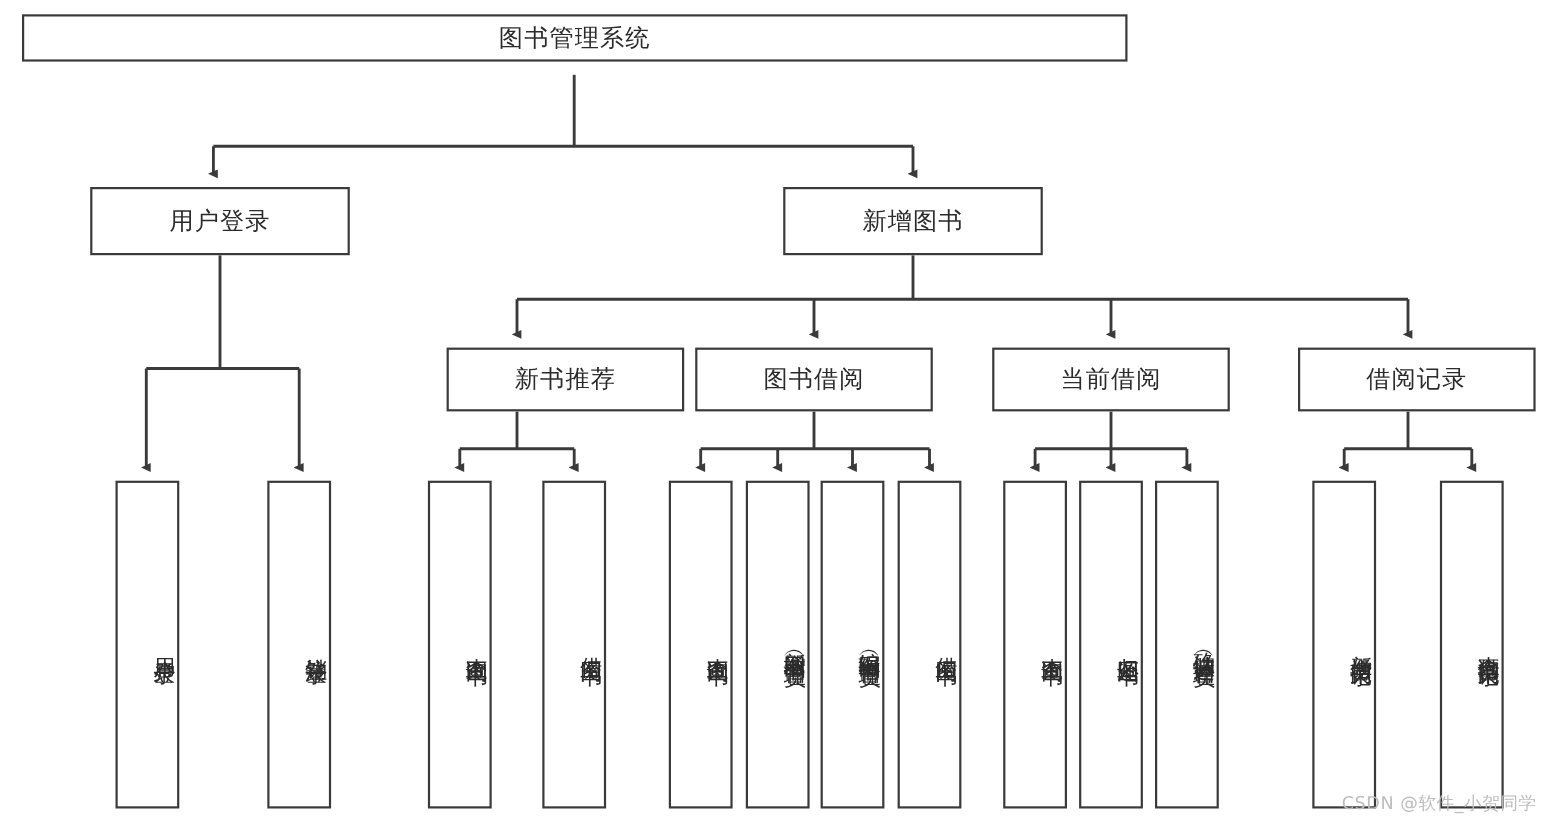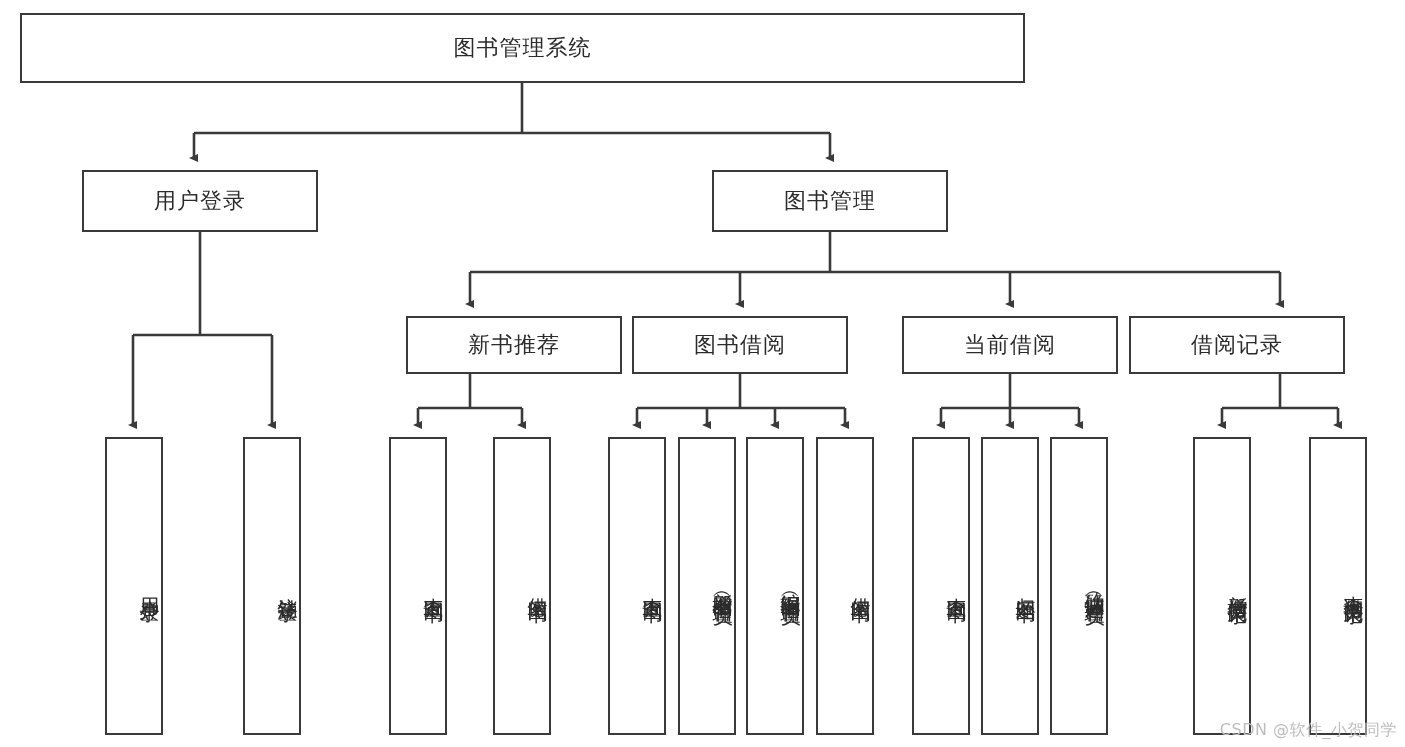--- a/index.html
+++ b/index.html
@@ -113,41 +113,41 @@
       <path d="M1010,408 L1010,425" marker-end="url(#arrow)"></path>
       <path d="M1079,408 L1079,425" marker-end="url(#arrow)"></path>
 
       <path d="M1280,374 L1280,408"></path>
       <path d="M1222,408 L1338,408"></path>
       <path d="M1222,408 L1222,425" marker-end="url(#arrow)"></path>
       <path d="M1338,408 L1338,425" marker-end="url(#arrow)"></path>
     </g>
   </svg>
 
-  <div class="node horiz" style="left:20px; top:13px; width:1005px; height:70px;">
+  <div class="node horiz" style="left:20px; top:13px; width:1005px; height:43px;">
     <span class="label">图书管理系统</span>
   </div>
 
   <div class="node horiz" style="left:82px; top:170px; width:236px; height:62px;">
     <span class="label">用户登录</span>
   </div>
   <div class="node horiz" style="left:712px; top:170px; width:236px; height:62px;">
-    <span class="label">图书管理</span>
+    <span class="label">新增图书</span>
   </div>
 
   <div class="node horiz" style="left:362px; top:316px; width:216px; height:58px;margin-left:44px;">
     <span class="label">新书推荐</span>
   </div>
   <div class="node horiz" style="left:632px; top:316px; width:216px; height:58px;">
     <span class="label">图书借阅</span>
   </div>
   <div class="node horiz" style="left:902px; top:316px; width:216px; height:58px;">
     <span class="label">当前借阅</span>
   </div>
-  <div class="node horiz" style="left:1129px; top:316px; width:216px; height:58px;">
+  <div class="node horiz" style="left:1180px; top:316px; width:216px; height:58px;">
     <span class="label">借阅记录</span>
   </div>
 
   <div class="node vert" style="left:105px; top:437px; width:58px; height:298px;">
     <span class="label">用户登录</span>
   </div>
   <div class="node vert" style="left:243px; top:437px; width:58px; height:298px;">
     <span class="label">注销登录</span>
   </div>
 

